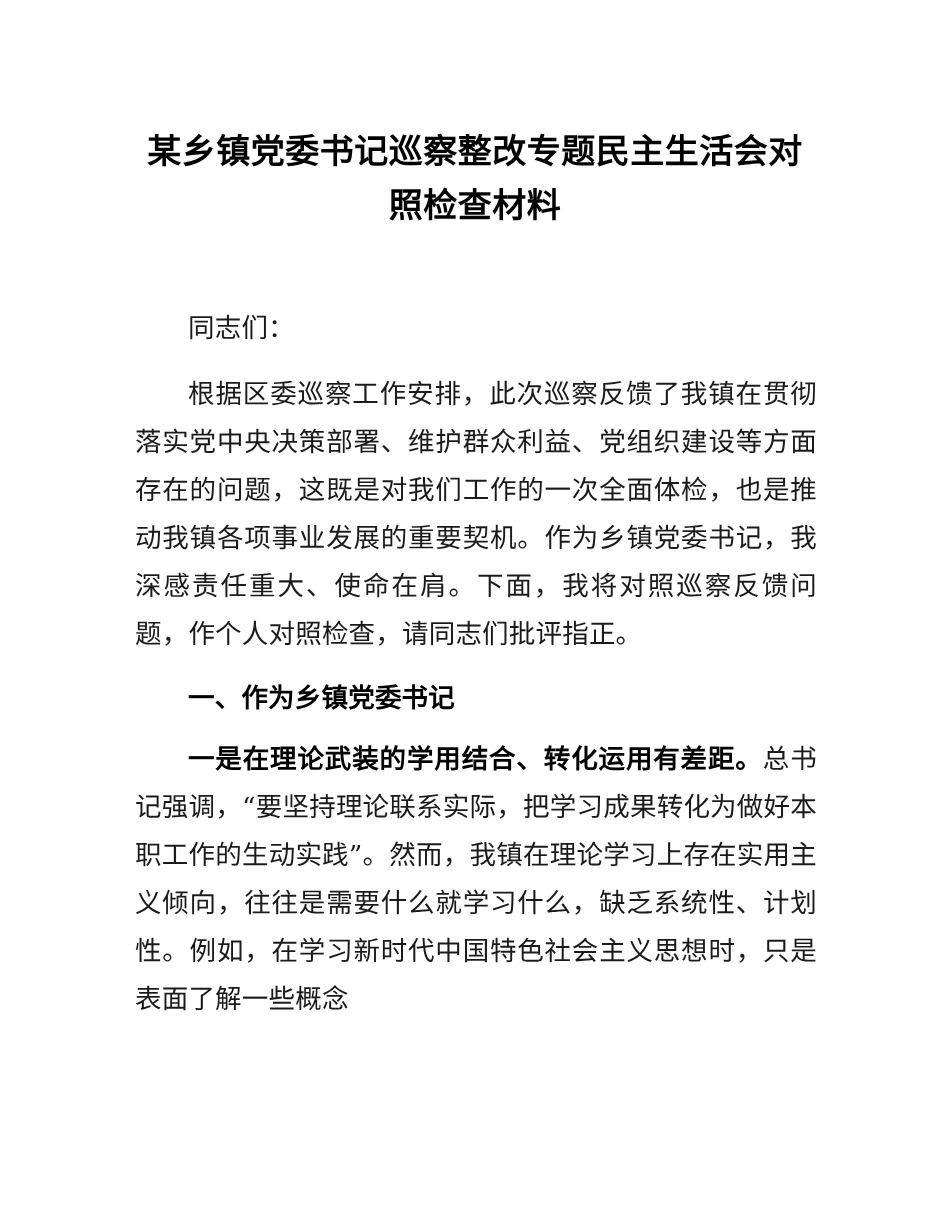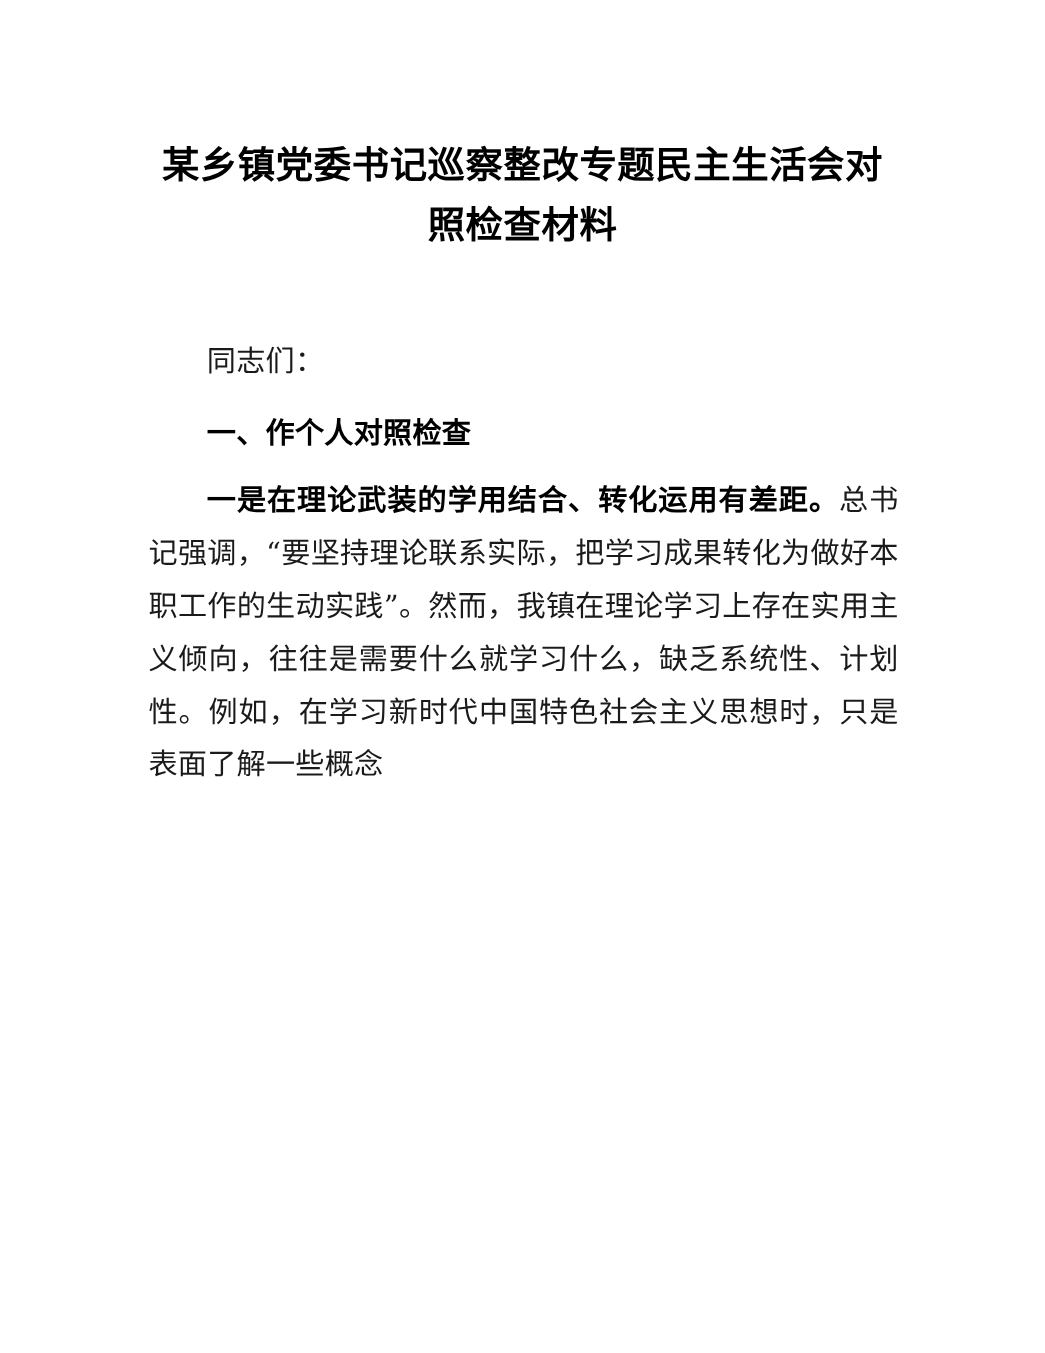--- a/index.html
+++ b/index.html
@@ -107,21 +107,22 @@
 
   <h1 class="doc-title">
     <span>某乡镇党委书记巡察整改专题民主生活会对</span>
     <span>照检查材料</span>
   </h1>
 
   <div class="body-block">
 
     <p class="p salutation">同志们：</p>
 
+    <p class="p last-of-intro">根据区委巡察工作安排，此次巡察反馈了我镇在贯彻落实党中央决策部署、维护群众利益、党组织建设等方面存在的问题，这既是对我们工作的一次全面体检，也是推动我镇各项事业发展的重要契机。作为乡镇党委书记，我深感责任重大、使命在肩。下面，我将对照巡察反馈问题，作个人对照检查，请同志们批评指正。</p>
 
-    <p class="h-num">一、作个人对照检查</p>
+    <p class="h-num">一、作为乡镇党委书记</p>
 
 
     <p class="p"><span class="lead">一是在理论武装的学用结合、转化运用有差距。</span><span class="rest">总书记强调，“要坚持理论联系实际，把学习成果转化为做好本职工作的生动实践”。然而，我镇在理论学习上存在实用主义倾向，往往是需要什么就学习什么，缺乏系统性、计划性。例如，在学习新时代中国特色社会主义思想时，只是表面了解一些概念</span></p>
 
   </div>
 
 </div>
 
 </body></html>

